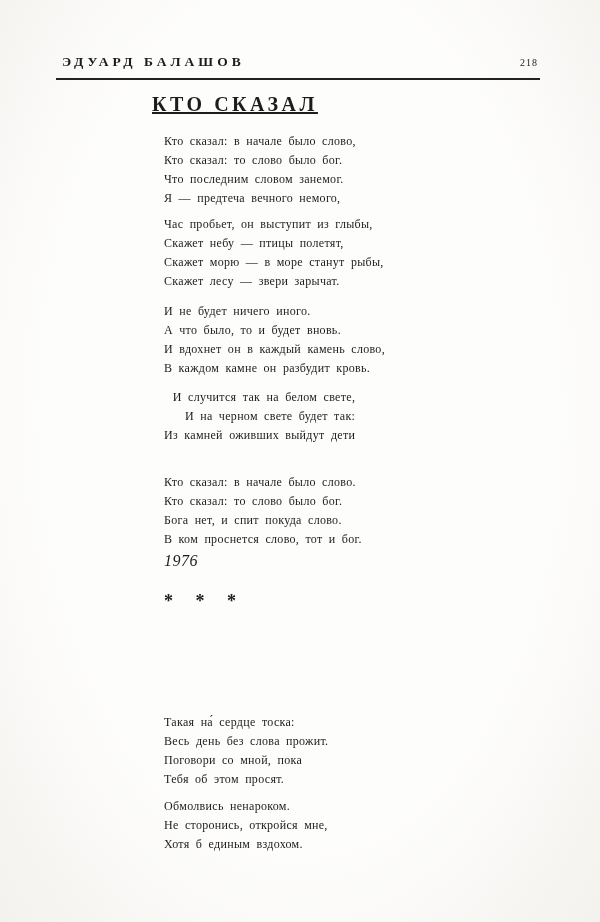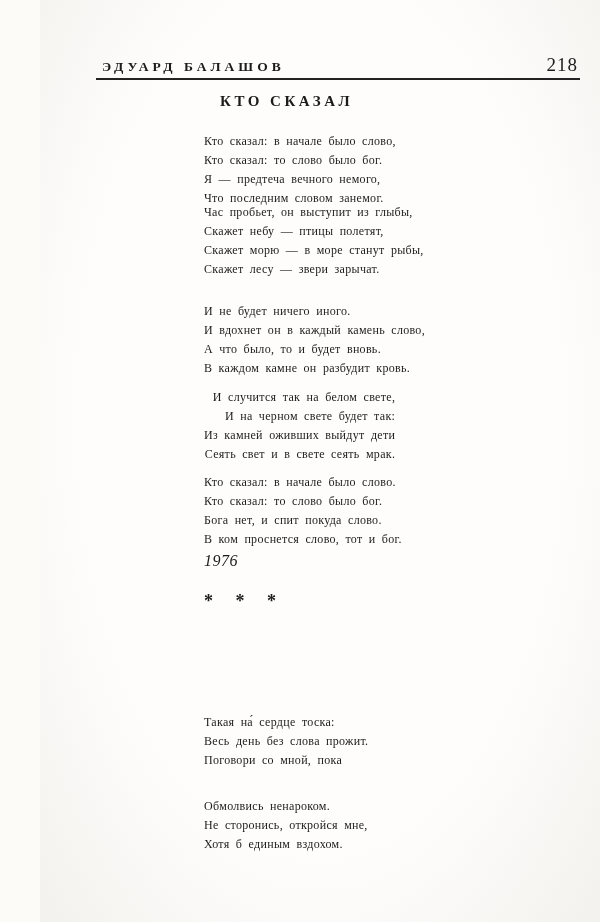--- a/index.html
+++ b/index.html
@@ -9,48 +9,48 @@
     color: #1c1c1c;
     font-family: "Liberation Serif", "DejaVu Serif", serif;
     position: relative;
     overflow: hidden;
   }
   .page {
     position: absolute; inset: 0;
     background:
       radial-gradient(ellipse at 50% 45%, rgba(255,255,255,0.6) 60%, rgba(225,223,218,0.35) 100%),
       #fcfbf8;
-    margin-left: 40px;
   }
   .header-row {
     position: absolute; left: 62px; top: 54px; width: 476px;
     display: flex; justify-content: space-between; align-items: baseline;
   }
   .author {
     font-weight: bold; font-size: 13.5px; letter-spacing: 4px;
     white-space: nowrap;
   }
-  .pagenum { font-size: 19px; letter-spacing: 1px; }
+  .pagenum { font-size: 10px; letter-spacing: 1px; }
   .rule {
     position: absolute; left: 56px; top: 78px; width: 484px; height: 0;
     border-top: 2px solid #222;
   }
   .poem-title {
-    position: absolute; left: 180px; top: 93px;
-    font-weight: bold; font-size: 15px; letter-spacing: 3.5px;
+    position: absolute; left: 152px; top: 93px;
+    font-weight: bold; font-size: 20px; letter-spacing: 3.5px;
     white-space: nowrap;
+    text-decoration: underline;
   }
   .stanza {
     position: absolute; left: 164px;
     font-size: 12px; line-height: 19px;
     letter-spacing: 0.3px; word-spacing: 3px;
     white-space: nowrap;
   }
   .s1 { top: 132px; }
-  .s2 { top: 203px; }
+  .s2 { top: 215px; }
   .s3 { top: 302px; }
   .s4 { top: 388px; text-align: right; }
   .s5 { top: 473px; }
   .s6 { top: 632px; }
   .s7 { top: 713px; }
   .s8 { top: 797px; }
   .poem-date {
     position: absolute; left: 164px; top: 552px;
     font-style: italic; font-size: 16px; letter-spacing: 0.5px;
   }
@@ -69,61 +69,61 @@
     <span class="author">ЭДУАРД БАЛАШОВ</span>
     <span class="pagenum">218</span>
   </div>
   <div class="rule"></div>
 
   <div class="poem-title">КТО СКАЗАЛ</div>
 
   <div class="stanza s1">
     <div>Кто сказал: в начале было слово,</div>
     <div>Кто сказал: то слово было бог.</div>
+    <div>Что последним словом занемог.</div>
     <div>Я — предтеча вечного немого,</div>
-    <div>Что последним словом занемог.</div>
   </div>
 
   <div class="stanza s2">
     <div>Час пробьет, он выступит из глыбы,</div>
     <div>Скажет небу — птицы полетят,</div>
     <div>Скажет морю — в море станут рыбы,</div>
     <div>Скажет лесу — звери зарычат.</div>
   </div>
 
   <div class="stanza s3">
     <div>И не будет ничего иного.</div>
+    <div>А что было, то и будет вновь.</div>
     <div>И вдохнет он в каждый камень слово,</div>
-    <div>А что было, то и будет вновь.</div>
     <div>В каждом камне он разбудит кровь.</div>
   </div>
 
   <div class="stanza s4">
     <div>И случится так на белом свете,</div>
     <div>И на черном свете будет так:</div>
     <div>Из камней оживших выйдут дети</div>
-    <div>Сеять свет и в свете сеять мрак.</div>
   </div>
 
   <div class="stanza s5">
     <div>Кто сказал: в начале было слово.</div>
     <div>Кто сказал: то слово было бог.</div>
     <div>Бога нет, и спит покуда слово.</div>
     <div>В ком проснется слово, тот и бог.</div>
   </div>
 
   <div class="poem-date">1976</div>
 
   <div class="separator">* * *</div>
 
 
   <div class="stanza s7">
     <div>Такая на́ сердце тоска:</div>
     <div>Весь день без слова прожит.</div>
     <div>Поговори со мной, пока</div>
+    <div>Тебя об этом просят.</div>
   </div>
 
   <div class="stanza s8">
     <div>Обмолвись ненароком.</div>
     <div>Не сторонись, откройся мне,</div>
     <div>Хотя б единым вздохом.</div>
   </div>
 
 </div>
 

